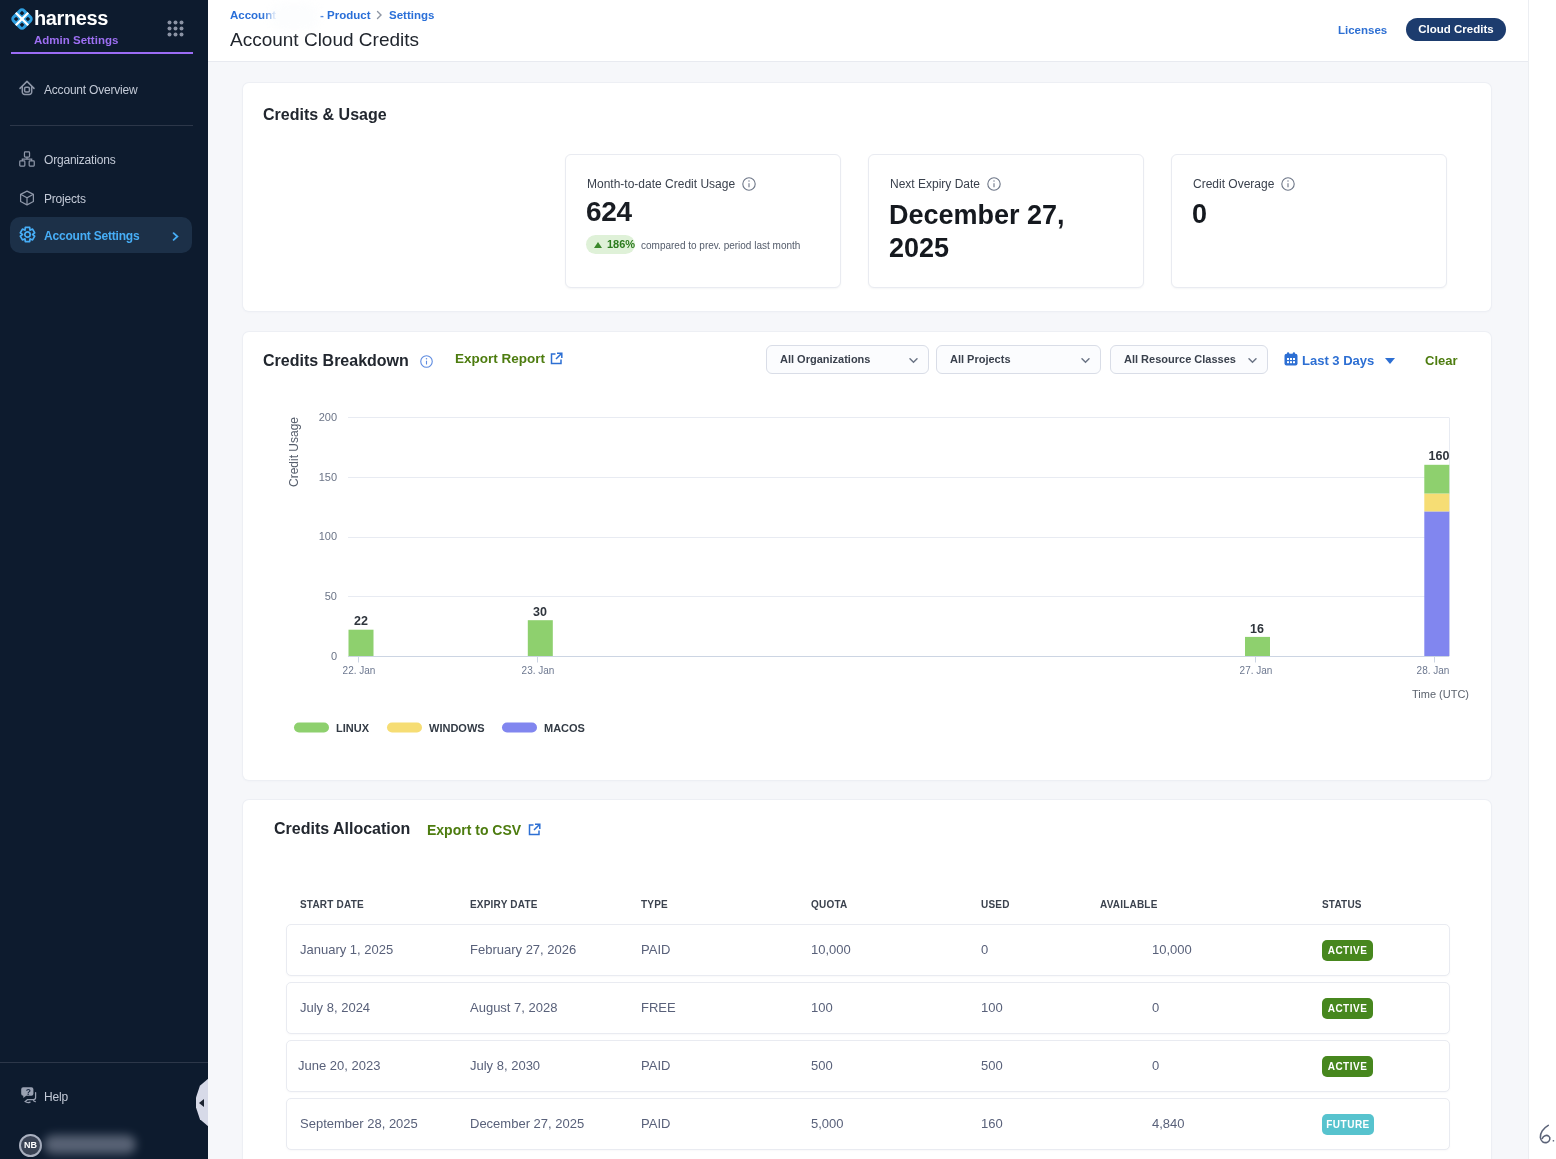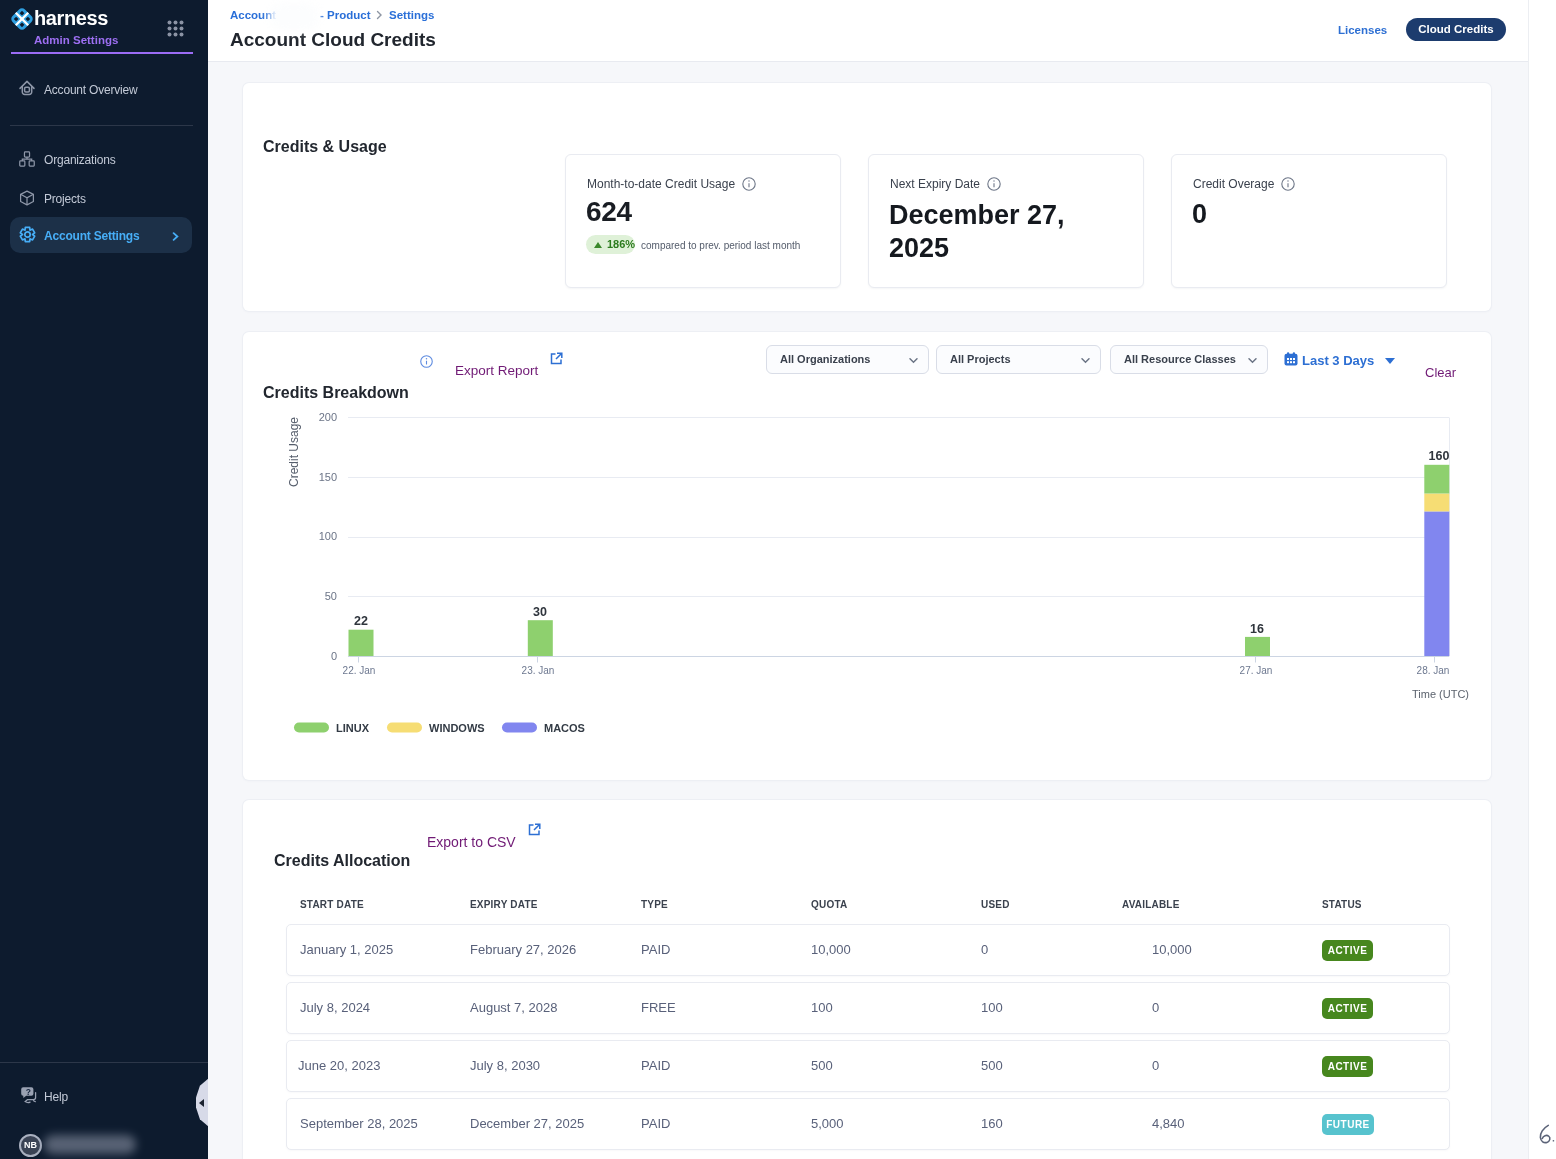--- a/index.html
+++ b/index.html
@@ -19,30 +19,30 @@
     background:#fff; border-bottom:1px solid #e8eaf0; }
 
   
   #content { position:absolute; left:208px; top:62px; width:1320px; height:1097px;
     background:#f6f7fa; }
   #rightstrip { position:absolute; left:1528px; top:0; width:28px; height:1159px;
     background:#fff; border-left:1px solid #eceef2; }
   .card { position:absolute; background:#fff; border-radius:6px;
     box-shadow:0 0 0 1px #edeff4, 0 1px 3px rgba(80,90,110,0.05); }
   .cardtitle { position:absolute; font-size:16px; font-weight:bold; color:#22272f;
-    white-space:nowrap;margin-top:32px; }
+    white-space:nowrap; }
   .tile { position:absolute; top:71px; height:134px; width:276px;
     background:#fff; border:1px solid #e9ebf1; border-radius:6px;
     box-shadow:0 1px 2px rgba(90,100,120,0.06); }
   .tlabel { position:absolute; left:21px; top:22px; font-size:12px; color:#3a414d;
     white-space:nowrap; }
   .tnum { position:absolute; left:20px; top:42px; font-size:28px; font-weight:bold;
     color:#191d23; letter-spacing:-0.3px; line-height:30px; }
   .info { display:inline-block; vertical-align:-3px; margin-left:7px; }
-  .linkb { font-weight:normal; color:#701a75; font-size:13.5px;margin-top:12px; }
+  .linkb { font-weight:bold; color:#4d7c0f; font-size:13.5px; }
 
   
   .drop { position:absolute; top:345px; height:29px; background:#fbfcfe;
     border:1px solid #d9dde7; border-radius:6px; font-size:11px; font-weight:600;
     color:#3a414d; line-height:27px; padding-left:13px; white-space:nowrap; }
   .drop svg { position:absolute; right:9px; top:9px; }
 
   
   .th { position:absolute; top:2px; font-size:10px; font-weight:bold; color:#3b424e;
     letter-spacing:0.2px; white-space:nowrap; }
@@ -137,21 +137,21 @@
 <div class="abs" style="left:196px;top:1078px;width:13px;height:49px;background:#d7dae8;clip-path:polygon(100% 0%, 30% 16%, 0% 40%, 0% 60%, 30% 84%, 100% 100%)"></div>
 <div class="abs" style="left:199px;top:1099px;width:0;height:0;border-top:4.5px solid transparent;border-bottom:4.5px solid transparent;border-right:5.5px solid #1c2330"></div>
 
 <div id="header"></div>
 <div class="abs" style="left:230px;top:9px;font-size:11.5px;font-weight:600;color:#2a6fd8">Account</div>
 <div class="abs" style="left:320px;top:9px;font-size:11.5px;font-weight:600;color:#2a6fd8">- Product</div>
 <svg class="abs" style="left:375px;top:10px" width="8" height="10" viewBox="0 0 8 10" fill="none" stroke="#8d95a3" stroke-width="1.4" stroke-linecap="round">
     <path d="M2.5 1.5 L6 5 L2.5 8.5"></path>
   </svg>
 <div class="abs" style="left:389px;top:9px;font-size:11.5px;font-weight:600;color:#2a6fd8">Settings</div>
-<div class="abs" style="left:230px;top:29px;font-size:19px;font-weight:bold;color:#21262e">Account Cloud Credits</div>
+<div class="abs" style="left:230px;top:29px;font-size:19px;font-weight:normal;color:#21262e">Account Cloud Credits</div>
 <div class="abs" style="left:269px;top:3px;width:50px;height:28px;background:#fcfdfe;border-radius:14px;filter:blur(4px)"></div>
 <div class="abs" style="left:1338px;top:24px;font-size:11.5px;font-weight:bold;color:#2d6fd3">Licenses</div>
 <div class="abs" style="left:1406px;top:18px;width:100px;height:23px;background:#1d3c6e;border-radius:12px;color:#fff;font-size:11.5px;font-weight:bold;text-align:center;line-height:23px">Cloud Credits</div>
 
 <div id="content"></div>
 <div id="rightstrip"></div>
 
 <div class="card" style="left:243px;top:83px;width:1248px;height:228px"></div>
 <div class="cardtitle" style="left:263px;top:106px">Credits &amp; Usage</div>
 <div class="abs" style="left:243px;top:83px;width:1248px;height:228px">
@@ -290,21 +290,21 @@
     <path d="M5.5 2 H1.5 V11.5 H11 V7.5"></path>
     <path d="M7 1.2 H11.8 V6 M11.5 1.5 L6 7"></path>
   </svg>
 
 <div class="abs" style="left:243px;top:897px;width:1248px;height:262px">
   <div class="th" style="left:57px">START DATE</div>
   <div class="th" style="left:227px">EXPIRY DATE</div>
   <div class="th" style="left:398px">TYPE</div>
   <div class="th" style="left:568px">QUOTA</div>
   <div class="th" style="left:738px">USED</div>
-  <div class="th" style="left:879px">AVAILABLE</div>
+  <div class="th" style="left:857px">AVAILABLE</div>
   <div class="th" style="left:1079px">STATUS</div>
 
   <div class="trow" style="top:27px">
     <div class="td" style="left:13px">January 1, 2025</div>
     <div class="td" style="left:183px">February 27, 2026</div>
     <div class="td" style="left:354px">PAID</div>
     <div class="td" style="left:524px">10,000</div>
     <div class="td" style="left:694px">0</div>
     <div class="td" style="left:865px">10,000</div>
     <div class="badge" style="left:1035px;width:51px;background:#47871e">ACTIVE</div>

